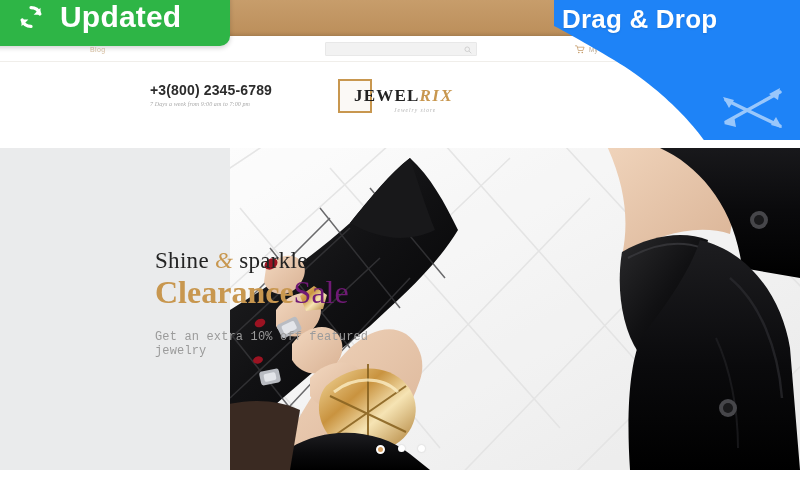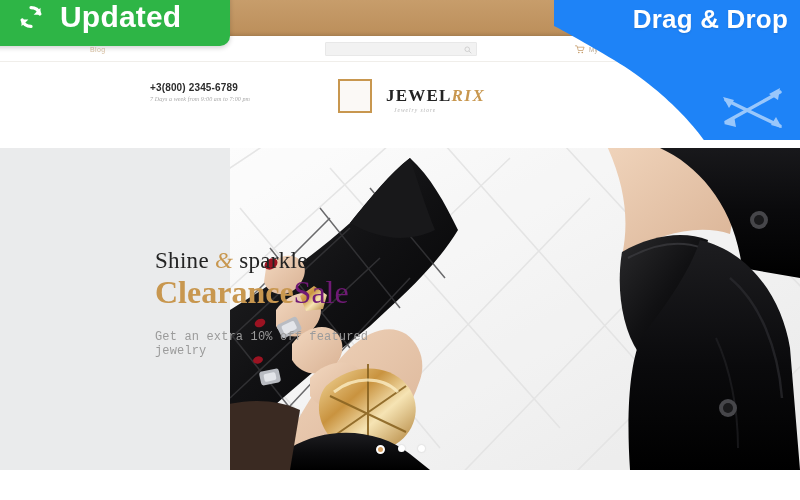--- a/index.html
+++ b/index.html
@@ -61,40 +61,40 @@
 
   
   .header {
     position:absolute; left:0; top:62px; width:800px; height:86px;
     background:#ffffff;
   }
   .contact {
     position:absolute; left:150px; top:20px; text-align:left;
   }
   .contact .phone {
-    font-size:10px; font-weight:bold; color:#2c2c2c; letter-spacing:.15px;
+    font-size:14px; font-weight:bold; color:#2c2c2c; letter-spacing:.15px;
     font-family:"Liberation Sans", sans-serif;
   }
   .contact .hours {
     margin-top:3px;
     font-size:6px; color:#a8a8a8; font-style:italic; letter-spacing:.1px;
     font-family:"Liberation Serif", serif;
   }
 
   .logo {
     position:absolute; left:336px; top:15px; width:130px; height:45px;
   }
   .logo-square {
     position:absolute; left:2px; top:2px; width:34px; height:34px;
     border:2px solid #c8974f; background:#fbf9f6;
   }
   .logo-word {
     position:absolute; left:18px; top:9px;
     font-family:"Liberation Serif", serif;
-    font-size:17px; letter-spacing:1.2px; white-space:nowrap;margin-left:32px;
+    font-size:17px; letter-spacing:1.2px; white-space:nowrap;
   }
   .logo-word .jw { color:#232323; font-weight:bold; }
   .logo-word .rx { color:#c8974f; font-style:italic; font-weight:bold; letter-spacing:1.5px; }
   .logo-tag {
     position:absolute; left:58px; top:30px;
     font-family:"Liberation Serif", serif;
     font-size:5.5px; color:#b3b3b3; letter-spacing:1px; font-style:italic;
   }
 
   .socials {
@@ -180,21 +180,20 @@
     font-family:"Liberation Sans", sans-serif;
   }
 
   
   .dnd {
     position:absolute; right:0; top:0; width:246px; height:140px;
     z-index:40; overflow:hidden;
   }
   .dnd-txt {
     position:absolute; right:12px; top:5px; width:226px;
-    text-align:right;
     color:#ffffff; font-weight:bold; font-size:26px; line-height:1.13;
     letter-spacing:.2px;
     font-family:"Liberation Sans", sans-serif;
     text-shadow:0 1px 2px rgba(0,0,0,.12);
   }
   .dnd-arrows {
     position:absolute; right:12px; bottom:6px; width:70px; height:56px;
     opacity:.55;
   }
 

